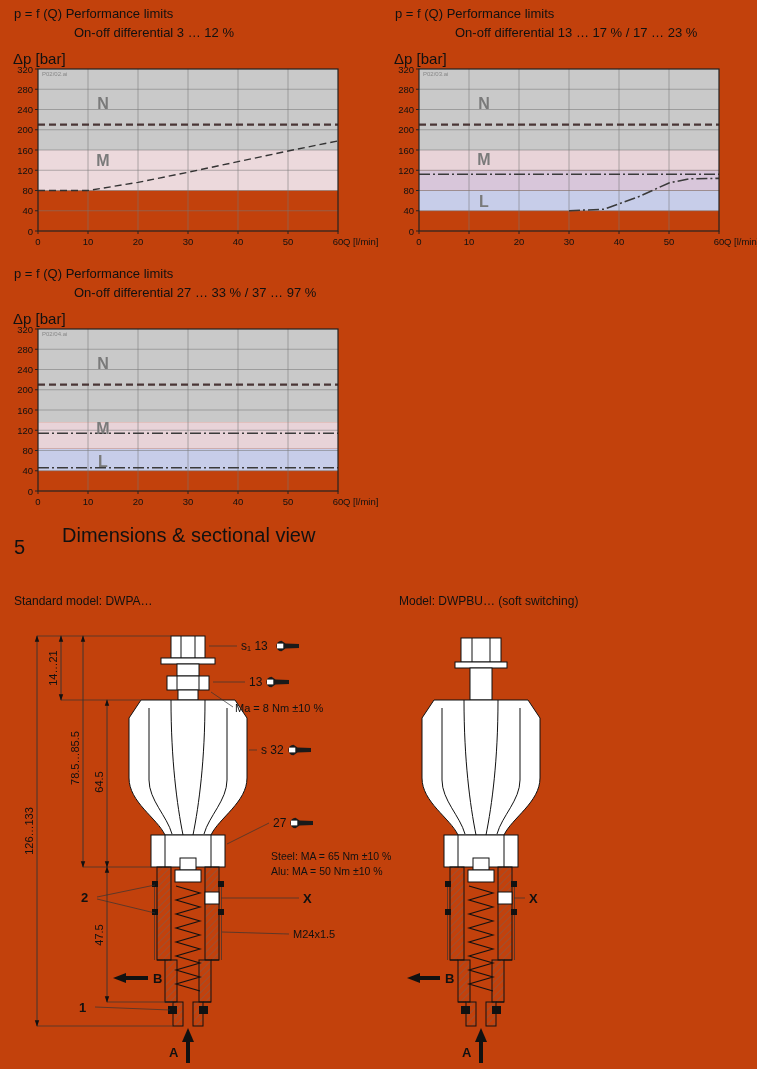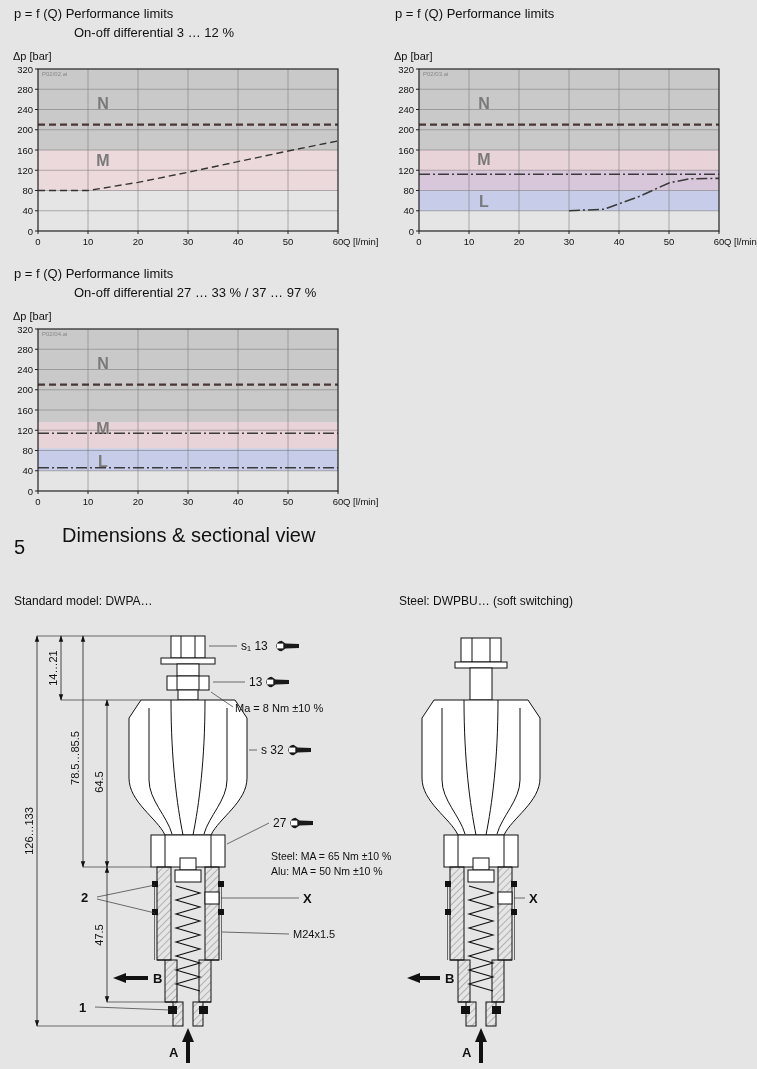--- a/index.html
+++ b/index.html
@@ -1,22 +1,22 @@
 <!DOCTYPE html>
 <html><head>
 <meta charset="utf-8">
 <style>
   html,body{margin:0;padding:0;background:#fff;}
   body{width:757px;height:1069px;position:relative;overflow:hidden;
        font-family:"Liberation Sans","DejaVu Sans",sans-serif;color:#111;}
-  .page{position:absolute;left:0;top:0;width:757px;height:1069px;background:#e5e5e5;overflow:hidden;}
+  .page{position:absolute;left:0;top:0;width:757px;height:1069px;background:#c2410c;overflow:hidden;}
   .chart-block{position:absolute;width:380px;height:258px;}
   .c-title{position:absolute;left:4px;top:2px;font-size:13px;white-space:nowrap;}
   .c-sub{position:absolute;left:64px;top:21px;font-size:13px;white-space:nowrap;}
-  .c-ylab{position:absolute;left:3px;top:46px;font-size:11px;}
+  .c-ylab{position:absolute;left:3px;top:46px;font-size:15px;}
   .c-svg{position:absolute;left:0;top:59px;}
   .tick{font-size:9.5px;fill:#111;}
   .ref{font-size:6px;fill:#888;}
   .zletter{font-size:16px;font-weight:bold;fill:#7a7a7a;text-anchor:middle;}
   .h-num{position:absolute;left:14px;top:536px;font-size:20px;}
   .h-title{position:absolute;left:62px;top:524px;font-size:20px;}
   .model-label{position:absolute;font-size:12px;white-space:nowrap;}
   .valve{position:absolute;}
   .valve text{font-size:12px;fill:#111;}
   .valve .t11{font-size:11px;}
@@ -91,20 +91,21 @@
         <text x="23" y="29.75" class="tick" text-anchor="end">280</text>
         <line x1="25" y1="6" x2="28" y2="6" stroke="#222" stroke-width="1"></line>
         <text x="23" y="9.5" class="tick" text-anchor="end">320</text>
         <text x="333" y="182" class="tick" text-anchor="start">Q [l/min]</text>
         <text x="32" y="13" class="ref">P02/02.ai</text>
       </svg>
   </section>
 
   <section class="chart-block" style="left:391px;top:4px">
     <div class="c-title">p = f (Q) Performance limits</div>
+    <div class="c-sub">On-off differential 13 … 17 %  /  17 … 23 %</div>
     <div class="c-ylab">Δp [bar]</div>
     <svg class="c-svg" width="380" height="200" viewBox="0 0 380 200">
         <rect x="28" y="6" width="300" height="81" fill="#c9c9c9"></rect>
         <rect x="28" y="87" width="300" height="20.25" fill="#e8d3d8"></rect>
         <rect x="28" y="107.25" width="300" height="20.25" fill="#d8c6da"></rect>
         <rect x="28" y="127.5" width="300" height="20.25" fill="#c7cde9"></rect>
         <line x1="78" y1="6" x2="78" y2="168" stroke="#777" stroke-width="0.55"></line>
         <line x1="128" y1="6" x2="128" y2="168" stroke="#777" stroke-width="0.55"></line>
         <line x1="178" y1="6" x2="178" y2="168" stroke="#777" stroke-width="0.55"></line>
         <line x1="228" y1="6" x2="228" y2="168" stroke="#777" stroke-width="0.55"></line>
@@ -221,21 +222,21 @@
         <text x="23" y="9.5" class="tick" text-anchor="end">320</text>
         <text x="333" y="182" class="tick" text-anchor="start">Q [l/min]</text>
         <text x="32" y="13" class="ref">P02/04.ai</text>
       </svg>
   </section>
 
   <div class="h-num">5</div>
   <div class="h-title">Dimensions &amp; sectional view</div>
 
   <div class="model-label" style="left:14px;top:594px">Standard model: DWPA…</div>
-  <div class="model-label" style="left:399px;top:594px">Steel: DWPBU… (soft switching)</div>
+  <div class="model-label" style="left:399px;top:594px">Model: DWPBU… (soft switching)</div>
 
   <svg class="valve" style="left:25px;top:630px" width="375" height="435" viewBox="0 0 375 435">
     <defs>
       <pattern id="hatch" width="5" height="5" patternUnits="userSpaceOnUse" patternTransform="rotate(45)">
         <line x1="0" y1="0" x2="0" y2="5" stroke="#666" stroke-width="0.8"></line>
       </pattern>
       <marker id="arr" viewBox="0 0 10 10" refX="9" refY="5" markerWidth="7" markerHeight="7" orient="auto-start-reverse">
         <path d="M0,1.5 L10,5 L0,8.5 Z" fill="#111"></path>
       </marker>
       <g id="wrench">

